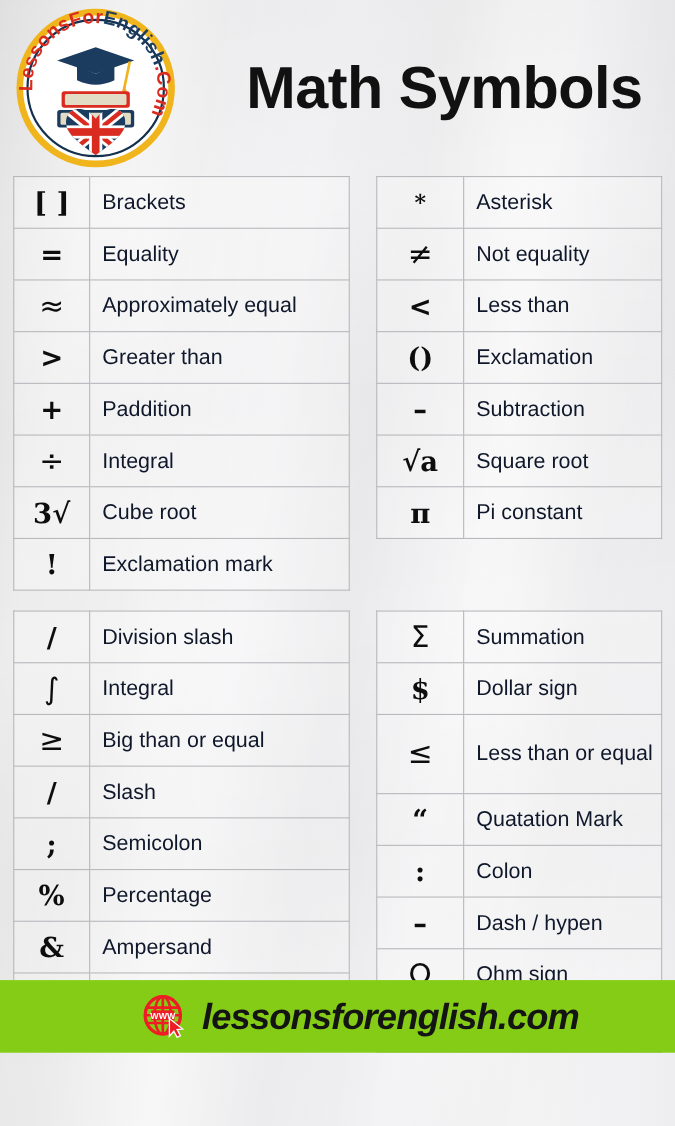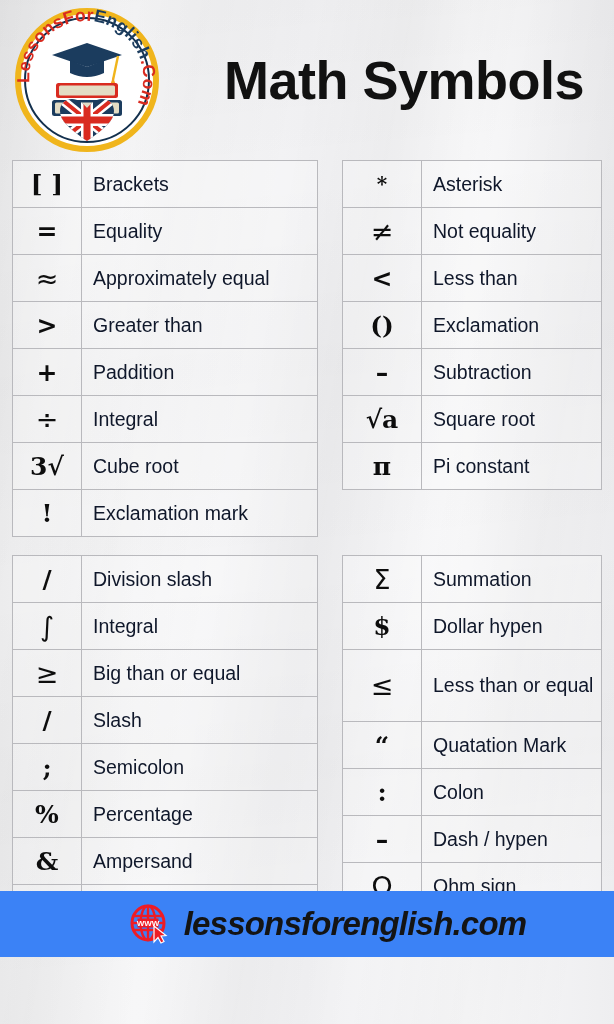--- a/index.html
+++ b/index.html
@@ -111,21 +111,21 @@
 
   .spacer { height: 18px; }
 
   
   .footer {
     position: absolute;
     left: 0;
     right: 0;
     bottom: 0;
     height: 66px;
-    background: #3b82f6;
+    background: #84cc16;
     display: flex;
     align-items: center;
     justify-content: center;
     gap: 12px;
     z-index: 2;
     padding-left: 40px;
   }
   .footer-logo { width: 44px; height: 44px; flex: 0 0 44px; }
   .footer-text {
     font-size: 33px;
@@ -305,21 +305,21 @@
           </tbody>
       </table>
       <table class="sym-table right">
         <tbody id="s2-right">
             <tr>
               <td class="sym math">Σ</td>
               <td class="desc">Summation</td>
             </tr>
             <tr>
               <td class="sym serif">$</td>
-              <td class="desc">Dollar hypen</td>
+              <td class="desc">Dollar sign</td>
             </tr>
             <tr class="tall">
               <td class="sym math">≤</td>
               <td class="desc">Less than or equal</td>
             </tr>
             <tr>
               <td class="sym serif">“</td>
               <td class="desc">Quatation Mark</td>
             </tr>
             <tr>

